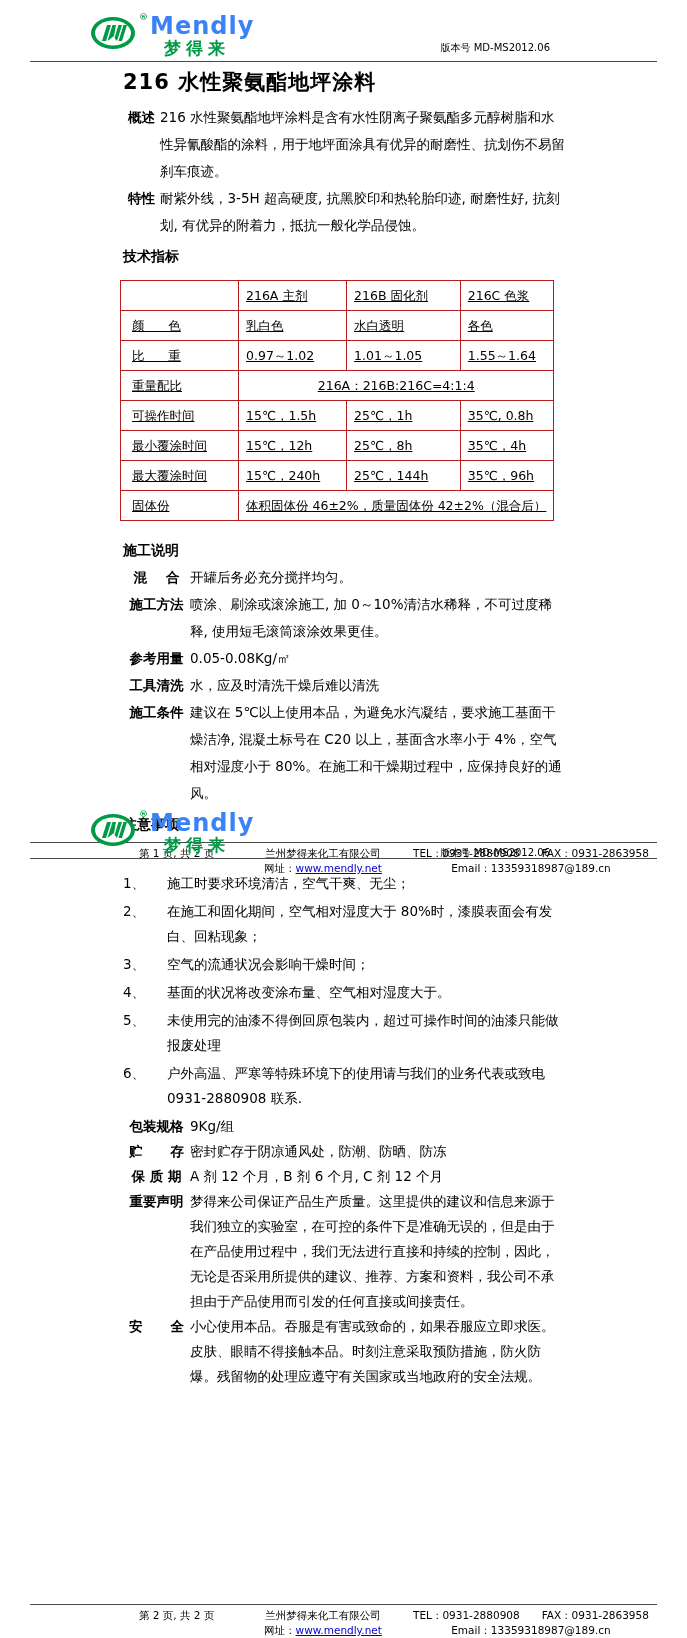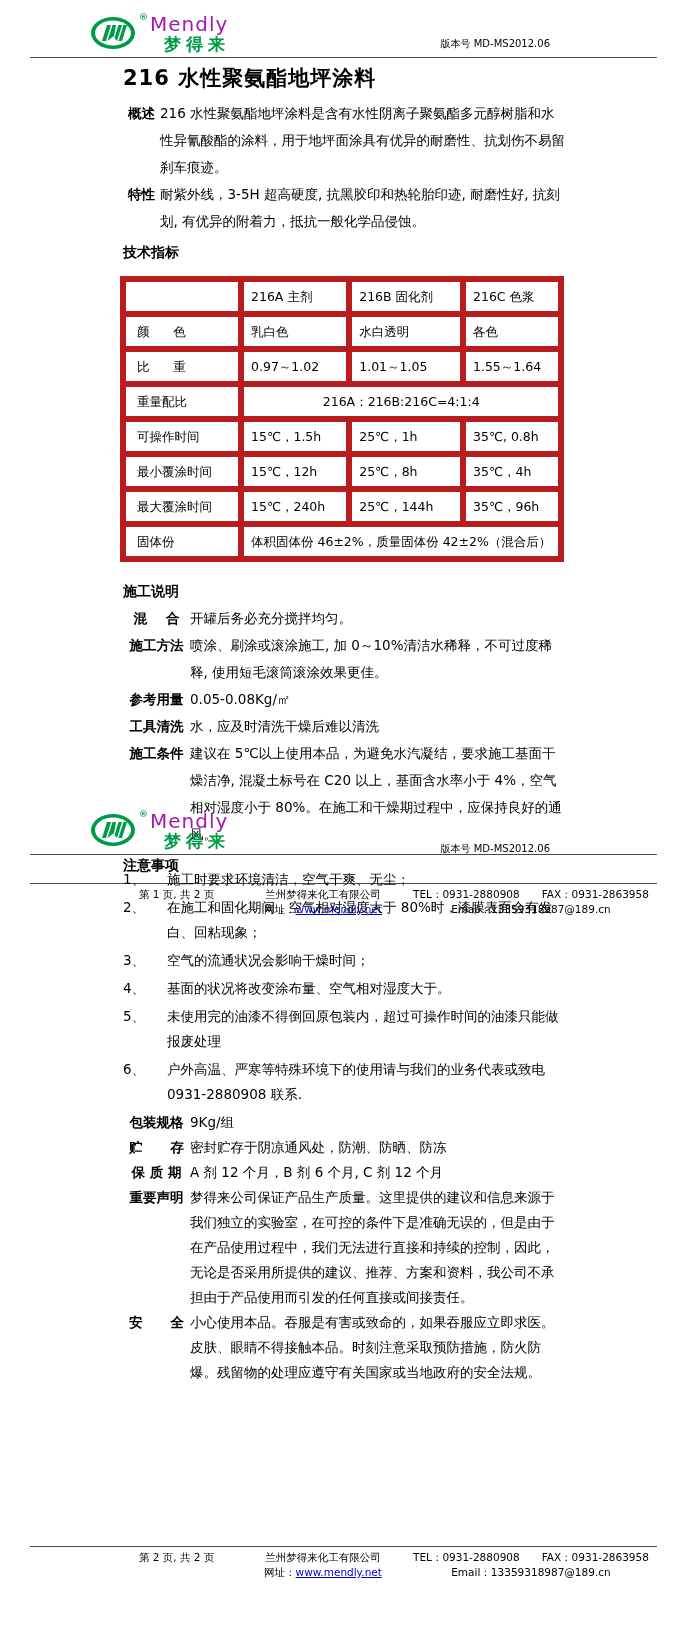--- a/index.html
+++ b/index.html
@@ -6,52 +6,52 @@
   body{width:687px;font-family:"DejaVu Sans","Liberation Sans",sans-serif;color:#000;}
   .page{width:687px;box-sizing:border-box;padding:0 30px;display:flex;flex-direction:column;}
   .page-1{height:765px;padding-top:14px;}
   .page-2{height:873px;padding-top:46px;}
   
   .hdr{display:flex;justify-content:space-between;align-items:flex-end;margin-left:60px;}
   .logo{display:flex;align-items:flex-start;}
   .logo svg{display:block;}
   .reg{color:#009945;font-size:9px;font-weight:bold;margin:-2px 2px 0 1px;}
   .logo-text{display:flex;flex-direction:column;line-height:1;}
-  .logo-en{color:#a21caf;font-weight:normal;font-size:20px;letter-spacing:1px;font-family:"DejaVu Sans",sans-serif;}
+  .logo-en{color:#3b82f6;font-weight:bold;font-size:24px;letter-spacing:1px;font-family:"DejaVu Sans",sans-serif;}
   .logo-cn{color:#009945;font-weight:bold;font-size:17px;letter-spacing:5px;margin-top:2px;margin-left:14px;}
   .version{font-size:10px;padding-bottom:2px;margin-right:107px;}
   .page-2 .version{padding-bottom:0;margin-bottom:-6px;}
   .rule{border:none;border-top:1px solid #4a4a4a;margin:4px 0 0;width:100%;}
   
   .content{margin-left:93px;margin-right:90px;font-size:13.5px;line-height:27px;}
   .title{font-size:21px;font-weight:bold;margin:7px 0 8px;letter-spacing:1px;}
   .sec-h{font-weight:bold;font-size:14px;line-height:27px;}
   .kv{display:grid;grid-template-columns:37px 1fr;}
   .kv2{display:grid;grid-template-columns:67px 1fr;}
   .kv .k,.kv2 .k{font-weight:bold;white-space:pre;text-align:center;}
   .mt-sm{margin-top:4px;}
   .mt-md{margin-top:16px;}
   
   table.spec{border-collapse:collapse;font-size:12.5px;margin:10px 0 0 -3px;table-layout:fixed;}
-  table.spec td,table.spec th{border:6px solid #b91c1c;padding:1px 7px;height:22px;text-align:left;font-weight:normal;overflow:hidden;white-space:nowrap;}
+  table.spec td,table.spec th{border:1px solid #b91c1c;padding:1px 7px;height:22px;text-align:left;font-weight:normal;overflow:hidden;white-space:nowrap;text-decoration:underline;}
   table.spec .lbl{white-space:pre;padding-left:11px;}
   table.spec .span-cell{text-align:center;}
   
   .note{display:grid;grid-template-columns:44px 1fr;margin-bottom:3px;line-height:25px;}
   .note .n{white-space:pre;}
   .p2-entries .kv2{line-height:25px;}
   
   .pfoot{margin-top:auto;}
   .f-cols{display:flex;font-size:10.5px;line-height:15px;padding-top:3px;}
   .f-page{margin-left:109px;width:108px;white-space:nowrap;}
   .f-mid{width:152px;text-align:center;}
   .f-right{margin-left:14px;text-align:center;white-space:nowrap;}
   .f-gap{display:inline-block;width:22px;}
   a.weblink{color:#0000cc;text-decoration:underline;}
-  .pad-bottom{padding-bottom:58px;}
+  .pad-bottom{}
 </style>
 </head>
 <body>
 
 <section class="page page-1">
   <header class="hdr">
     <div class="logo">
       <span>
         <svg width="48" height="36" viewBox="0 0 48 36">
           <ellipse cx="23" cy="19" rx="22" ry="16" fill="#009945"></ellipse>

